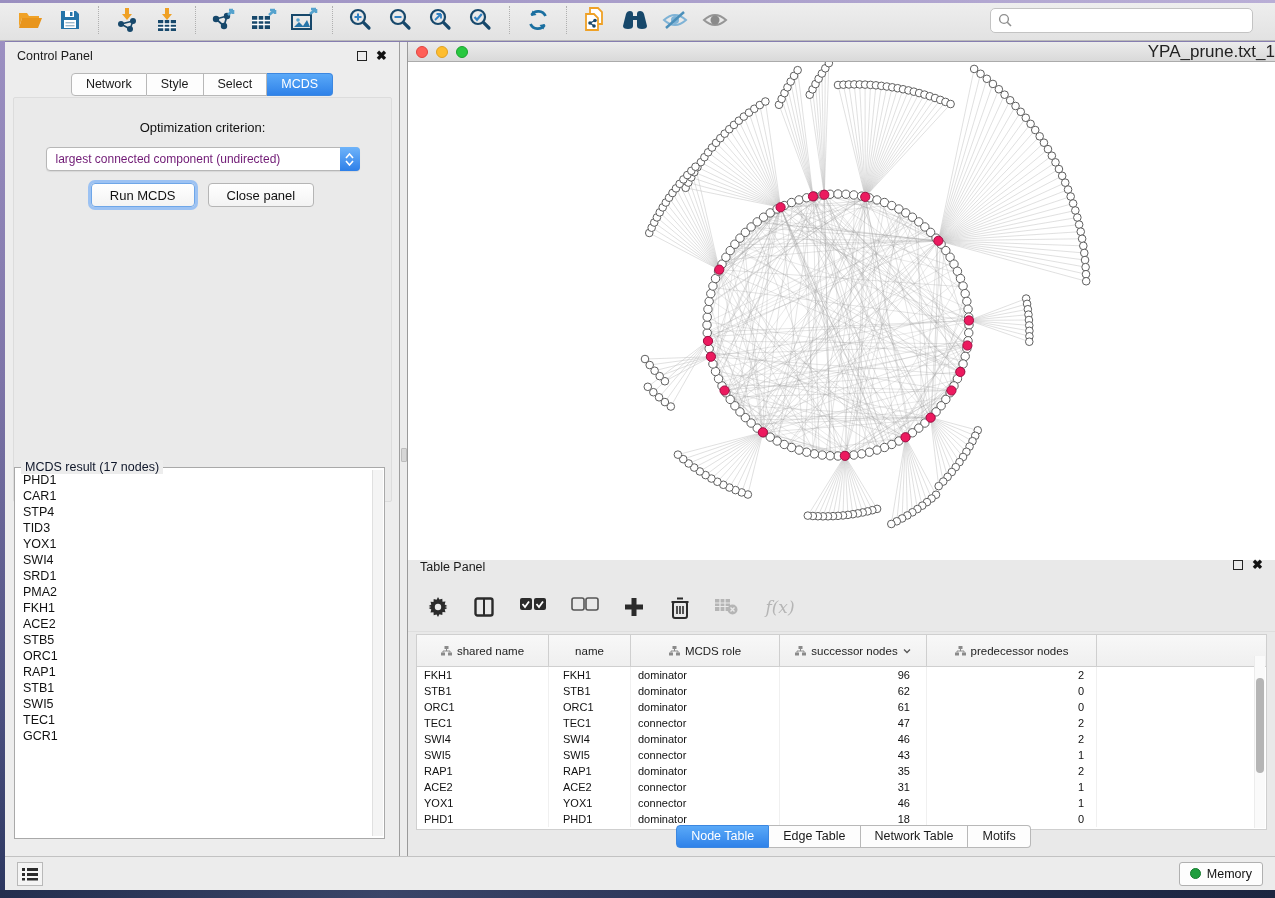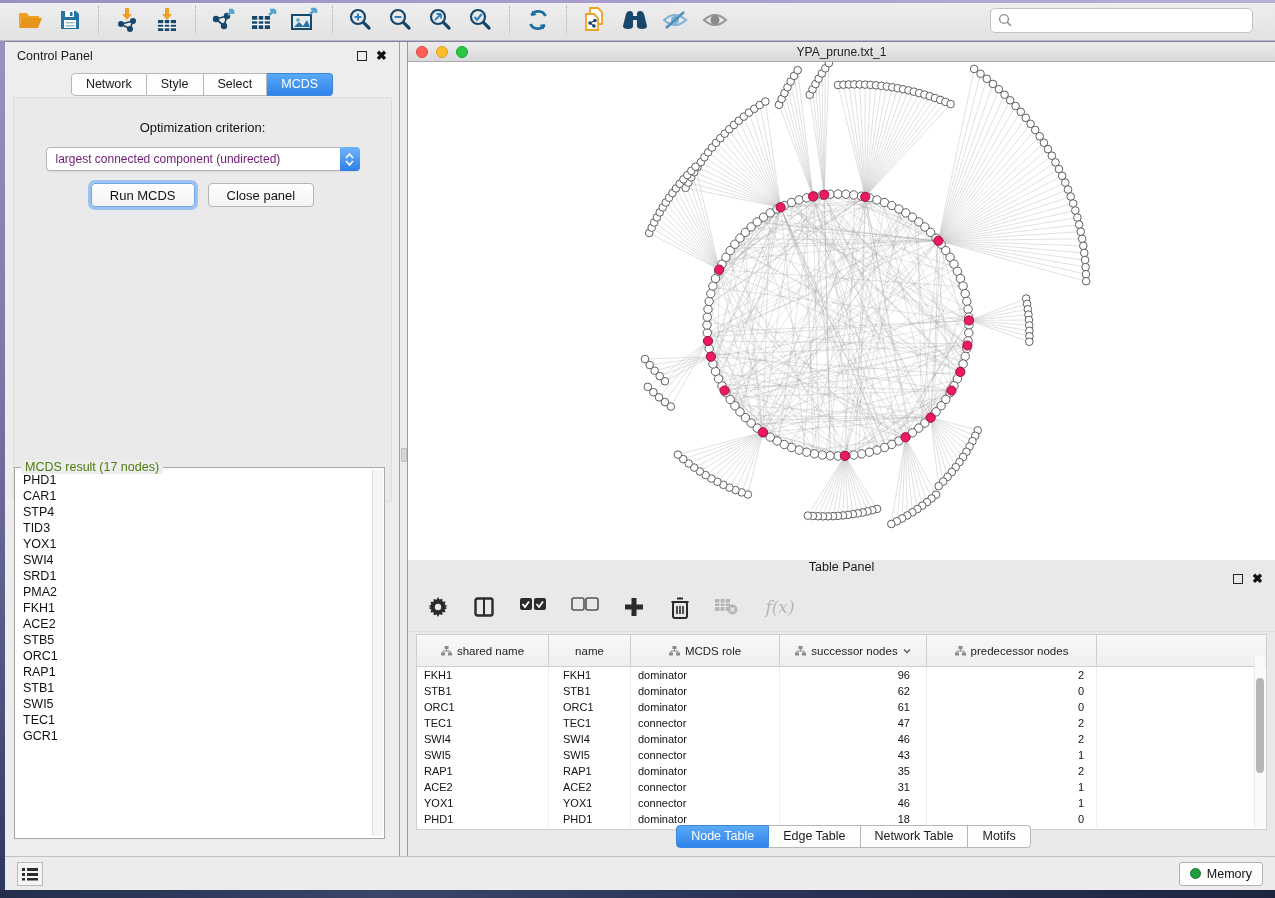--- a/index.html
+++ b/index.html
@@ -31,41 +31,41 @@
   .cp-inner { position:absolute; top:55px; left:8px; width:379px; height:405px; background:#eaeaea; border:1px solid #dcdcdc; border-radius:2px; }
   .opt-label { text-align:center; margin-top:22px; font-size:13px; color:#111; }
   .dropdown { margin:12px auto 0; width:314px; height:24px; background:#fff; border:1px solid #b7b7b7; border-radius:4px; display:flex; align-items:center; position:relative; box-shadow:0 1px 1px rgba(0,0,0,.08); }
   .dropdown .dd-text { font-size:12px; color:#701a75; padding-left:9px; flex:1; white-space:nowrap; overflow:hidden; }
   .dd-cap { width:20px; height:24px; margin-right:-1px; background:linear-gradient(#6fb4fa,#2d7fe8); border-radius:0 4px 4px 0; display:flex; flex-direction:column; align-items:center; justify-content:center; gap:1px; }
   .dd-cap svg { display:block; }
   .btn-row { display:flex; justify-content:center; gap:13px; margin-top:12px; }
   .mac-btn { height:24px; background:linear-gradient(#ffffff,#f3f3f3); border:1px solid #b5b5b5; border-radius:4px; font-size:13px; color:#111; padding:0 18px; display:flex; align-items:center; }
   .mac-btn.focused { box-shadow:0 0 0 3px rgba(104,166,248,.6); border-color:#6ea6e8; }
   .groupbox { position:absolute; top:425px; left:9px; width:371px; height:372px; border:1px solid #a9a9a9; background:#fff; }
-  .groupbox-legend { position:absolute; top:-8px; left:6px; background:#ededed; padding:0 4px; font-size:12.5px; color:#4d7c0f; }
+  .groupbox-legend { position:absolute; top:-8px; left:6px; background:#ededed; padding:0 4px; font-size:12.5px; color:#0f172a; }
   .mcds-list { position:absolute; top:4px; left:0; right:13px; bottom:2px; overflow:hidden; padding-left:8px; }
   .mcds-item { font-size:12.5px; color:#111; line-height:16px; }
   .list-scroll { position:absolute; top:2px; right:1px; width:11px; bottom:2px; background:#f4f4f4; border-left:1px solid #e0e0e0; }
 
   
   .splitter { position:absolute; top:42px; left:400px; width:8px; height:814px; background:#ececec; border-right:1px solid #9a9a9a; z-index:3; }
   .splitter-handle { position:absolute; top:406px; left:1px; width:6px; height:14px; background:#d6d6d6; border:1px solid #bdbdbd; border-radius:1px; }
 
   
   .right-col { position:absolute; top:42px; left:408px; width:867px; height:814px; background:#e9e9e9; z-index:2; }
   .net-window { position:absolute; top:0; left:0; width:867px; height:518px; }
   .net-titlebar { height:20px; background:linear-gradient(#ececec,#d9d9d9); border-bottom:1px solid #ababab; display:flex; align-items:center; padding:0 8px; position:relative; }
   .traffic { display:flex; gap:8px; }
   .light { width:12px; height:12px; border-radius:50%; }
-  .net-title { position:absolute; left:0; right:0; text-align:center; font-size:12px; color:#222; }
+  .net-title { position:absolute; left:0; right:0; text-align:right; font-size:17px; color:#222; }
   .net-canvas { width:867px; height:498px; background:#fff; display:block; }
 
   
   .table-panel { position:absolute; top:518px; left:0; width:867px; height:296px; background:#e9e9e9; }
-  .tp-header { height:26px; display:flex; align-items:center; padding:0 12px;flex-direction:column; }
+  .tp-header { height:26px; display:flex; align-items:flex-start; padding:0 12px; }
   .tp-toolbar { height:46px; display:flex; align-items:center; padding-left:18px; gap:22px; border-bottom:1px solid #dedede; }
   .tt-btn { display:flex; justify-content:center; width:24px; height:24px; }
   .table-region { position:absolute; top:74px; left:8px; right:8px; height:196px; background:#fff; border:1px solid #cfcfcf; overflow:hidden; }
   .thead-row { display:flex; height:32px; background:linear-gradient(#f8f8f8,#efefef); border-bottom:1px solid #cfcfcf; }
   .th { display:flex; align-items:center; justify-content:center; gap:5px; font-size:11.5px; color:#222; border-right:1px solid #cfcfcf; overflow:hidden; }
   .trow { display:flex; height:16px; }
   .td { font-size:11px; color:#111; line-height:16px; border-right:1px solid #f0f0f0; white-space:nowrap; overflow:hidden; }
   .td.left { padding-left:7px; }
   .td.name-pad { padding-left:14px; }
   .td.right { text-align:right; }

